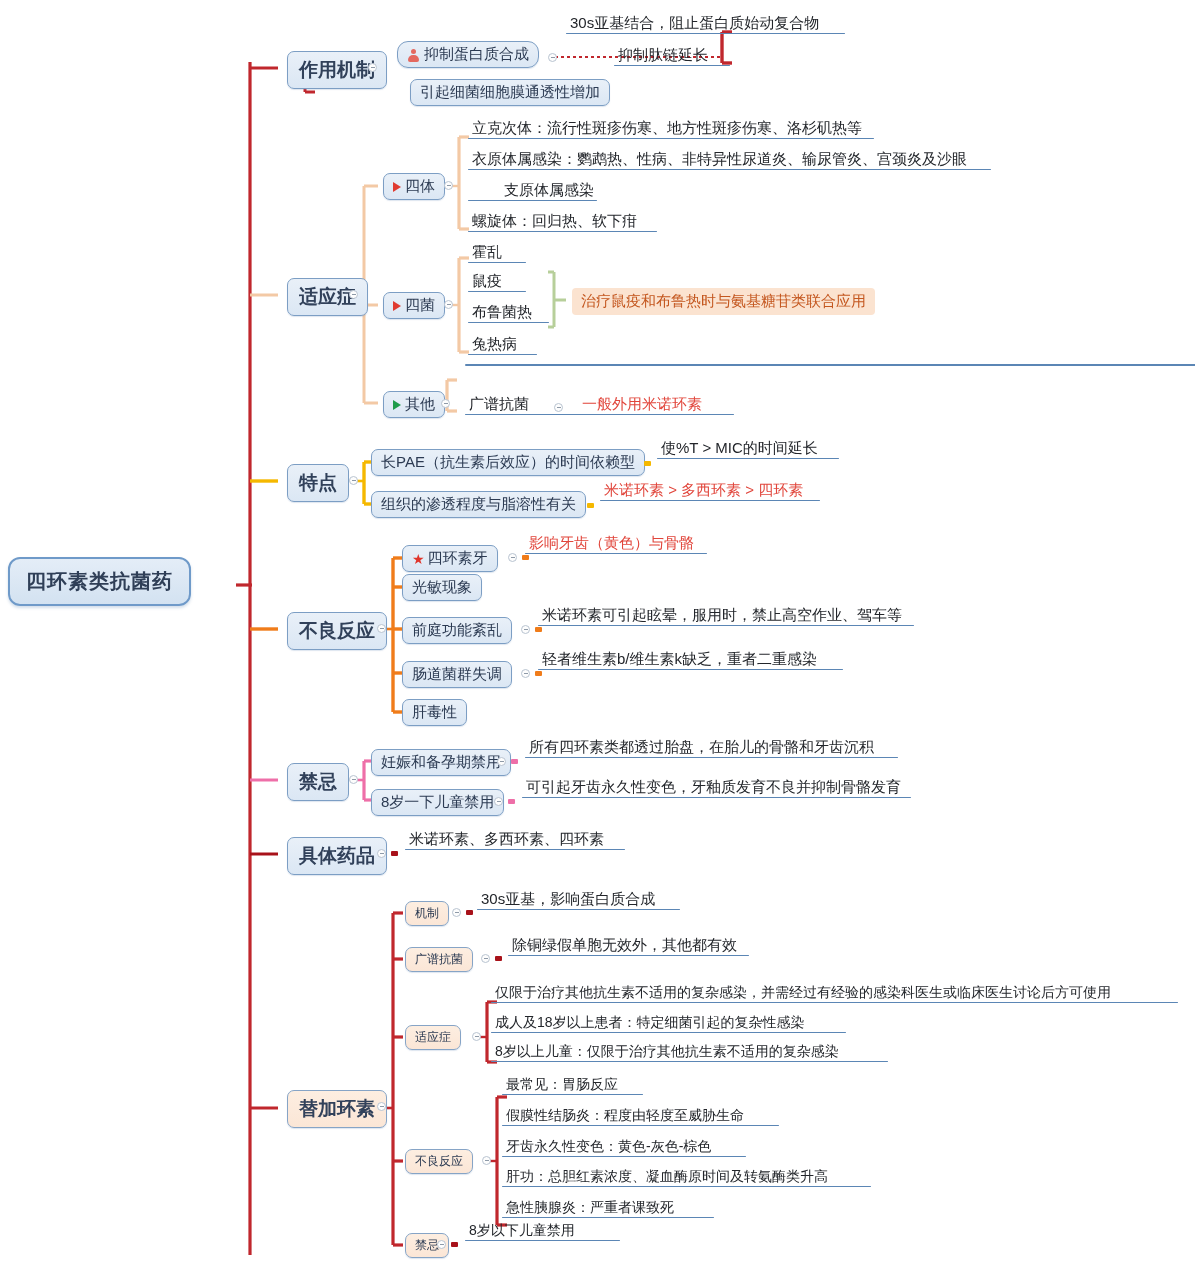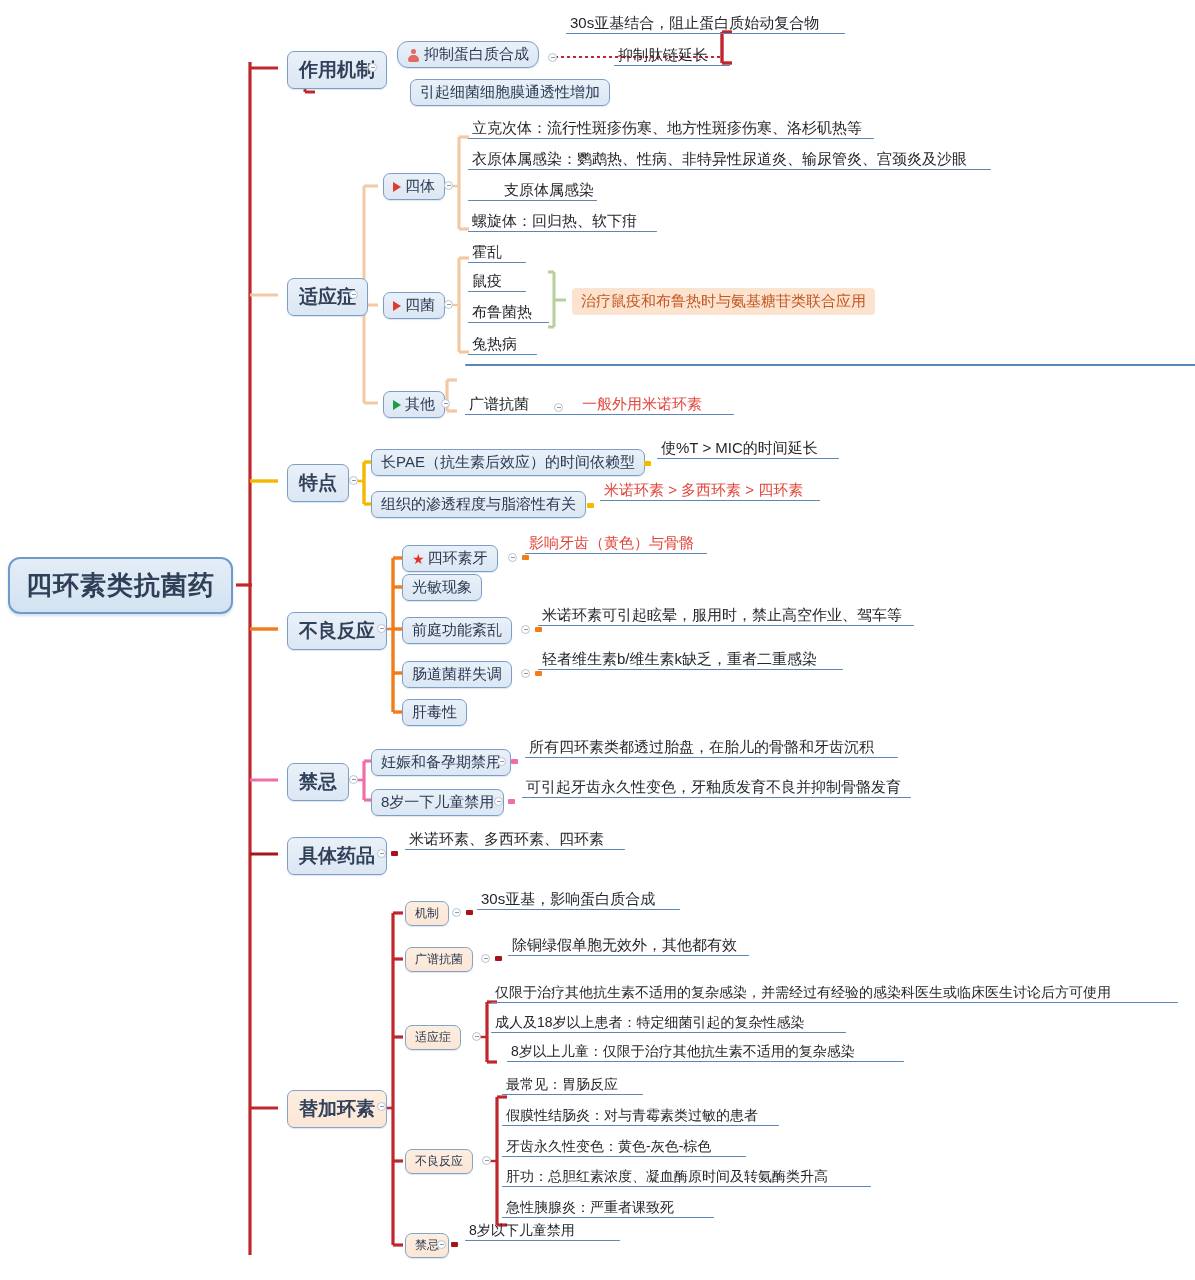--- a/index.html
+++ b/index.html
@@ -33,21 +33,21 @@
     box-shadow:0 1px 1px rgba(120,150,190,.25);
   }
   .boxed.peach{
     background:linear-gradient(180deg,#fdeee1 0%,#fbe6d6 100%);
     border-color:#86a4c6;
   }
   .root{
     border:2px solid #6f9ac9;
     border-radius:12px;
     background:linear-gradient(180deg,#e4edf7 0%,#d3e2f1 100%);
-    font-size:26px;
+    font-size:20px;
     font-weight:bold;
     color:#2f3f57;
     letter-spacing:1px;
     padding:9px 16px;
     box-shadow:0 2px 3px rgba(110,145,185,.3);
   }
   .lvl1{font-size:19px;font-weight:bold;color:#31415a;padding:5px 11px;}
   .lvl2{font-size:15px;}
   .lvl2s{font-size:12px;}
   
@@ -430,36 +430,36 @@
   <div class="collapse" style="left:472px;top:1032px;"></div>
 
   <div class="leaf small" style="left:491px;top:984px;width:680px;">
     <span>仅限于治疗其他抗生素不适用的复杂感染，并需经过有经验的感染科医生或临床医生讨论后方可使用</span>
     <span class="rule"></span>
   </div>
   <div class="leaf small" style="left:491px;top:1014px;width:348px;">
     <span>成人及18岁以上患者：特定细菌引起的复杂性感染</span>
     <span class="rule"></span>
   </div>
-  <div class="leaf small" style="left:507px;top:1043px;width:390px;">
+  <div class="leaf small" style="left:491px;top:1043px;width:390px;">
     <span>8岁以上儿童：仅限于治疗其他抗生素不适用的复杂感染</span>
     <span class="rule"></span>
   </div>
 
   <div class="node boxed peach lvl2s" style="left:405px;top:1149px;">
     <span>不良反应</span>
   </div>
   <div class="collapse" style="left:482px;top:1156px;"></div>
 
   <div class="leaf small" style="left:502px;top:1076px;width:134px;">
     <span>最常见：胃肠反应</span>
     <span class="rule"></span>
   </div>
   <div class="leaf small" style="left:502px;top:1107px;width:270px;">
-    <span>假膜性结肠炎：对与青霉素类过敏的患者</span>
+    <span>假膜性结肠炎：程度由轻度至威胁生命</span>
     <span class="rule"></span>
   </div>
   <div class="leaf small" style="left:502px;top:1138px;width:237px;">
     <span>牙齿永久性变色：黄色-灰色-棕色</span>
     <span class="rule"></span>
   </div>
   <div class="leaf small" style="left:502px;top:1168px;width:362px;">
     <span>肝功：总胆红素浓度、凝血酶原时间及转氨酶类升高</span>
     <span class="rule"></span>
   </div>

